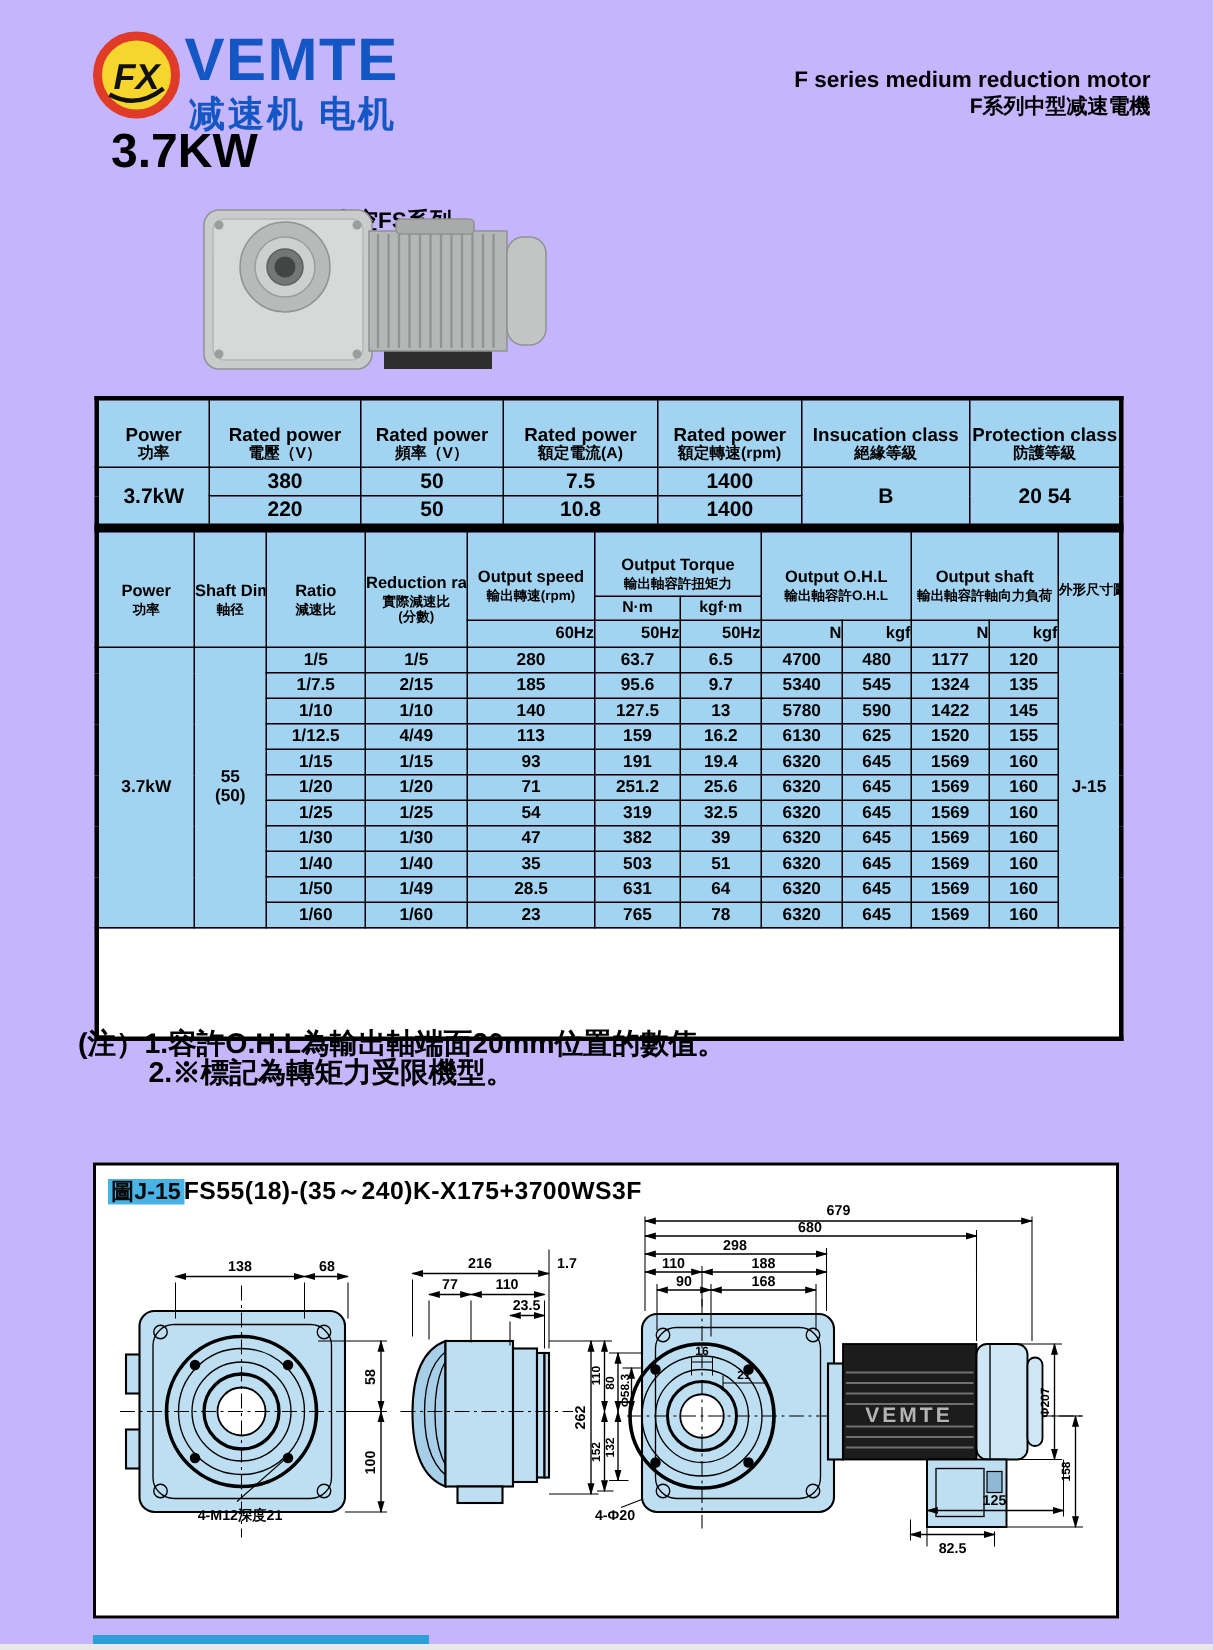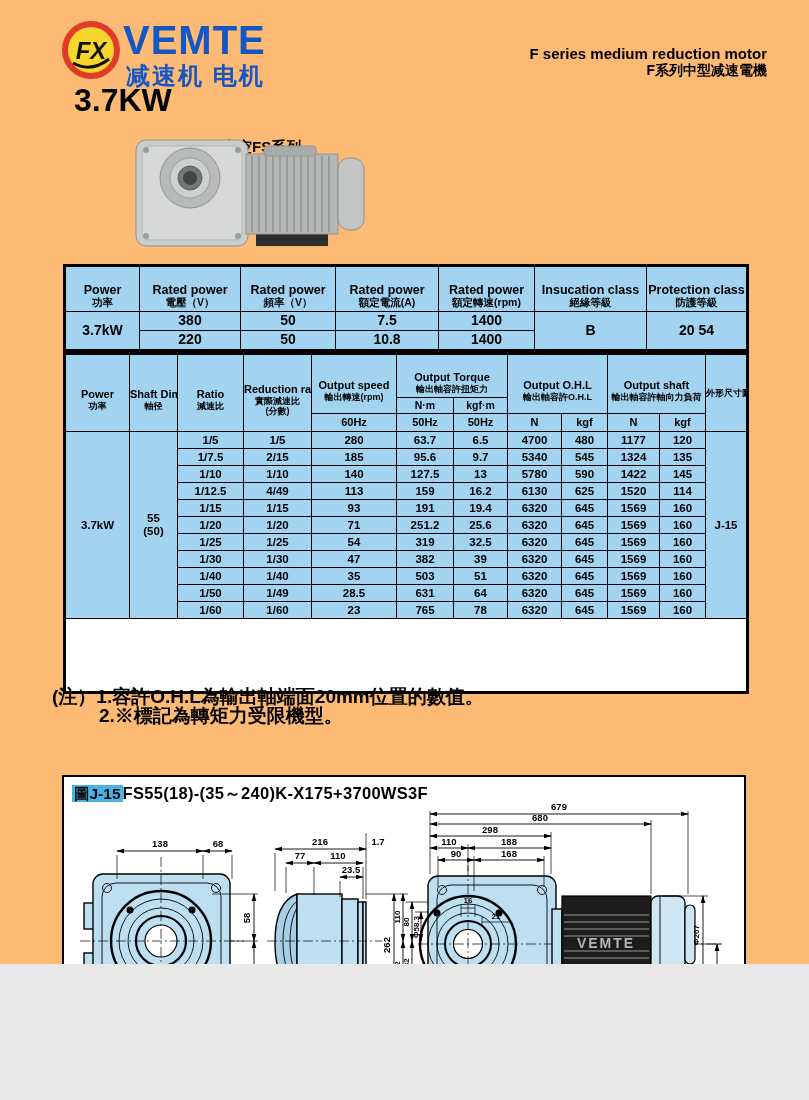--- a/index.html
+++ b/index.html
@@ -1,16 +1,16 @@
 <!DOCTYPE html>
 <html><head>
 <meta charset="utf-8">
 <style>
   html,body{margin:0;padding:0;background:#e8e8e8;}
-  #page{position:relative;width:809px;height:964px;background:#fdba74;overflow:hidden;
+  #page{position:relative;width:809px;height:1096px;background:#c4b5fd;overflow:hidden;
         font-family:"Liberation Sans",sans-serif;color:#000;}
   .abs{position:absolute;}
   
   .brand{left:123px;top:18px;font-size:40px;font-weight:800;color:#1356c4;letter-spacing:1px;}
   .brand-sub{left:126px;top:60px;font-size:24px;font-weight:800;color:#1356c4;letter-spacing:2px;}
   .series-en{right:42px;top:45px;font-size:15px;font-weight:bold;text-align:right;margin-left:11px;}
   .series-zh{right:42px;top:62px;font-size:14px;font-weight:bold;text-align:left;}
   .power-title{left:74px;top:82px;font-size:32px;font-weight:800;}
   .series-label{left:222px;top:96px;font-size:15px;font-weight:bold;margin-top:42px;}
   
@@ -18,21 +18,21 @@
   .t1{left:63px;top:264px;width:683px;border:3px solid #000;}
   .t2{left:63px;top:352px;width:683px;border:3px solid #000;}
   .t1 td,.t1 th,.t2 td,.t2 th{border:1.6px solid #000;background:#a2d3f0;text-align:center;
       vertical-align:middle;font-weight:bold;color:#000;padding:0;line-height:1.12;
       white-space:nowrap;overflow:hidden;}
   .en{font-size:12.5px;margin-top:13px;} .zh{font-size:10.5px;}
   .t2 .en{font-size:11px;} .t2 .zh{font-size:9px;}
   .t1 .hd th{height:44px;}
   .t1 td{height:18px;font-size:14px;}
   .big{font-size:15px;}
-  .hA th{height:42px;} .hB td{height:15px;font-size:10.5px;} .hC td{height:17px;font-size:11px;}
+  .hA th{height:42px;} .hB td{height:15px;font-size:10.5px;} .hC td{height:17px;font-size:11px;text-align:right;}
   .dr td{height:16px;font-size:11.5px;}
   .dimcol{font-size:9px;}
   .filler td{height:72px;background:#fff;}
   
   .notes{left:52px;top:688px;font-size:19px;font-weight:bold;line-height:18.5px;}
   .notes .ind{margin-left:47px;}
   
   .panel{left:62px;top:775px;width:680px;height:300px;border:2.5px solid #000;background:#fff;text-align:center;}
   .panel-title{position:absolute;left:8px;top:6px;white-space:nowrap;}
   .ref-tag{background:#49b3e6;color:#0a0a0a;font-size:15.5px;font-weight:800;padding:0 2px;}
@@ -260,21 +260,21 @@
         </tr>
     <tr class="dr">
           <td>1/12.5</td>
           <td>4/49</td>
           <td>113</td>
           <td>159</td>
           <td>16.2</td>
           <td>6130</td>
           <td>625</td>
           <td>1520</td>
-          <td>114</td>
+          <td>155</td>
         </tr>
     <tr class="dr">
           <td>1/15</td>
           <td>1/15</td>
           <td>93</td>
           <td>191</td>
           <td>19.4</td>
           <td>6320</td>
           <td>645</td>
           <td>1569</td>

